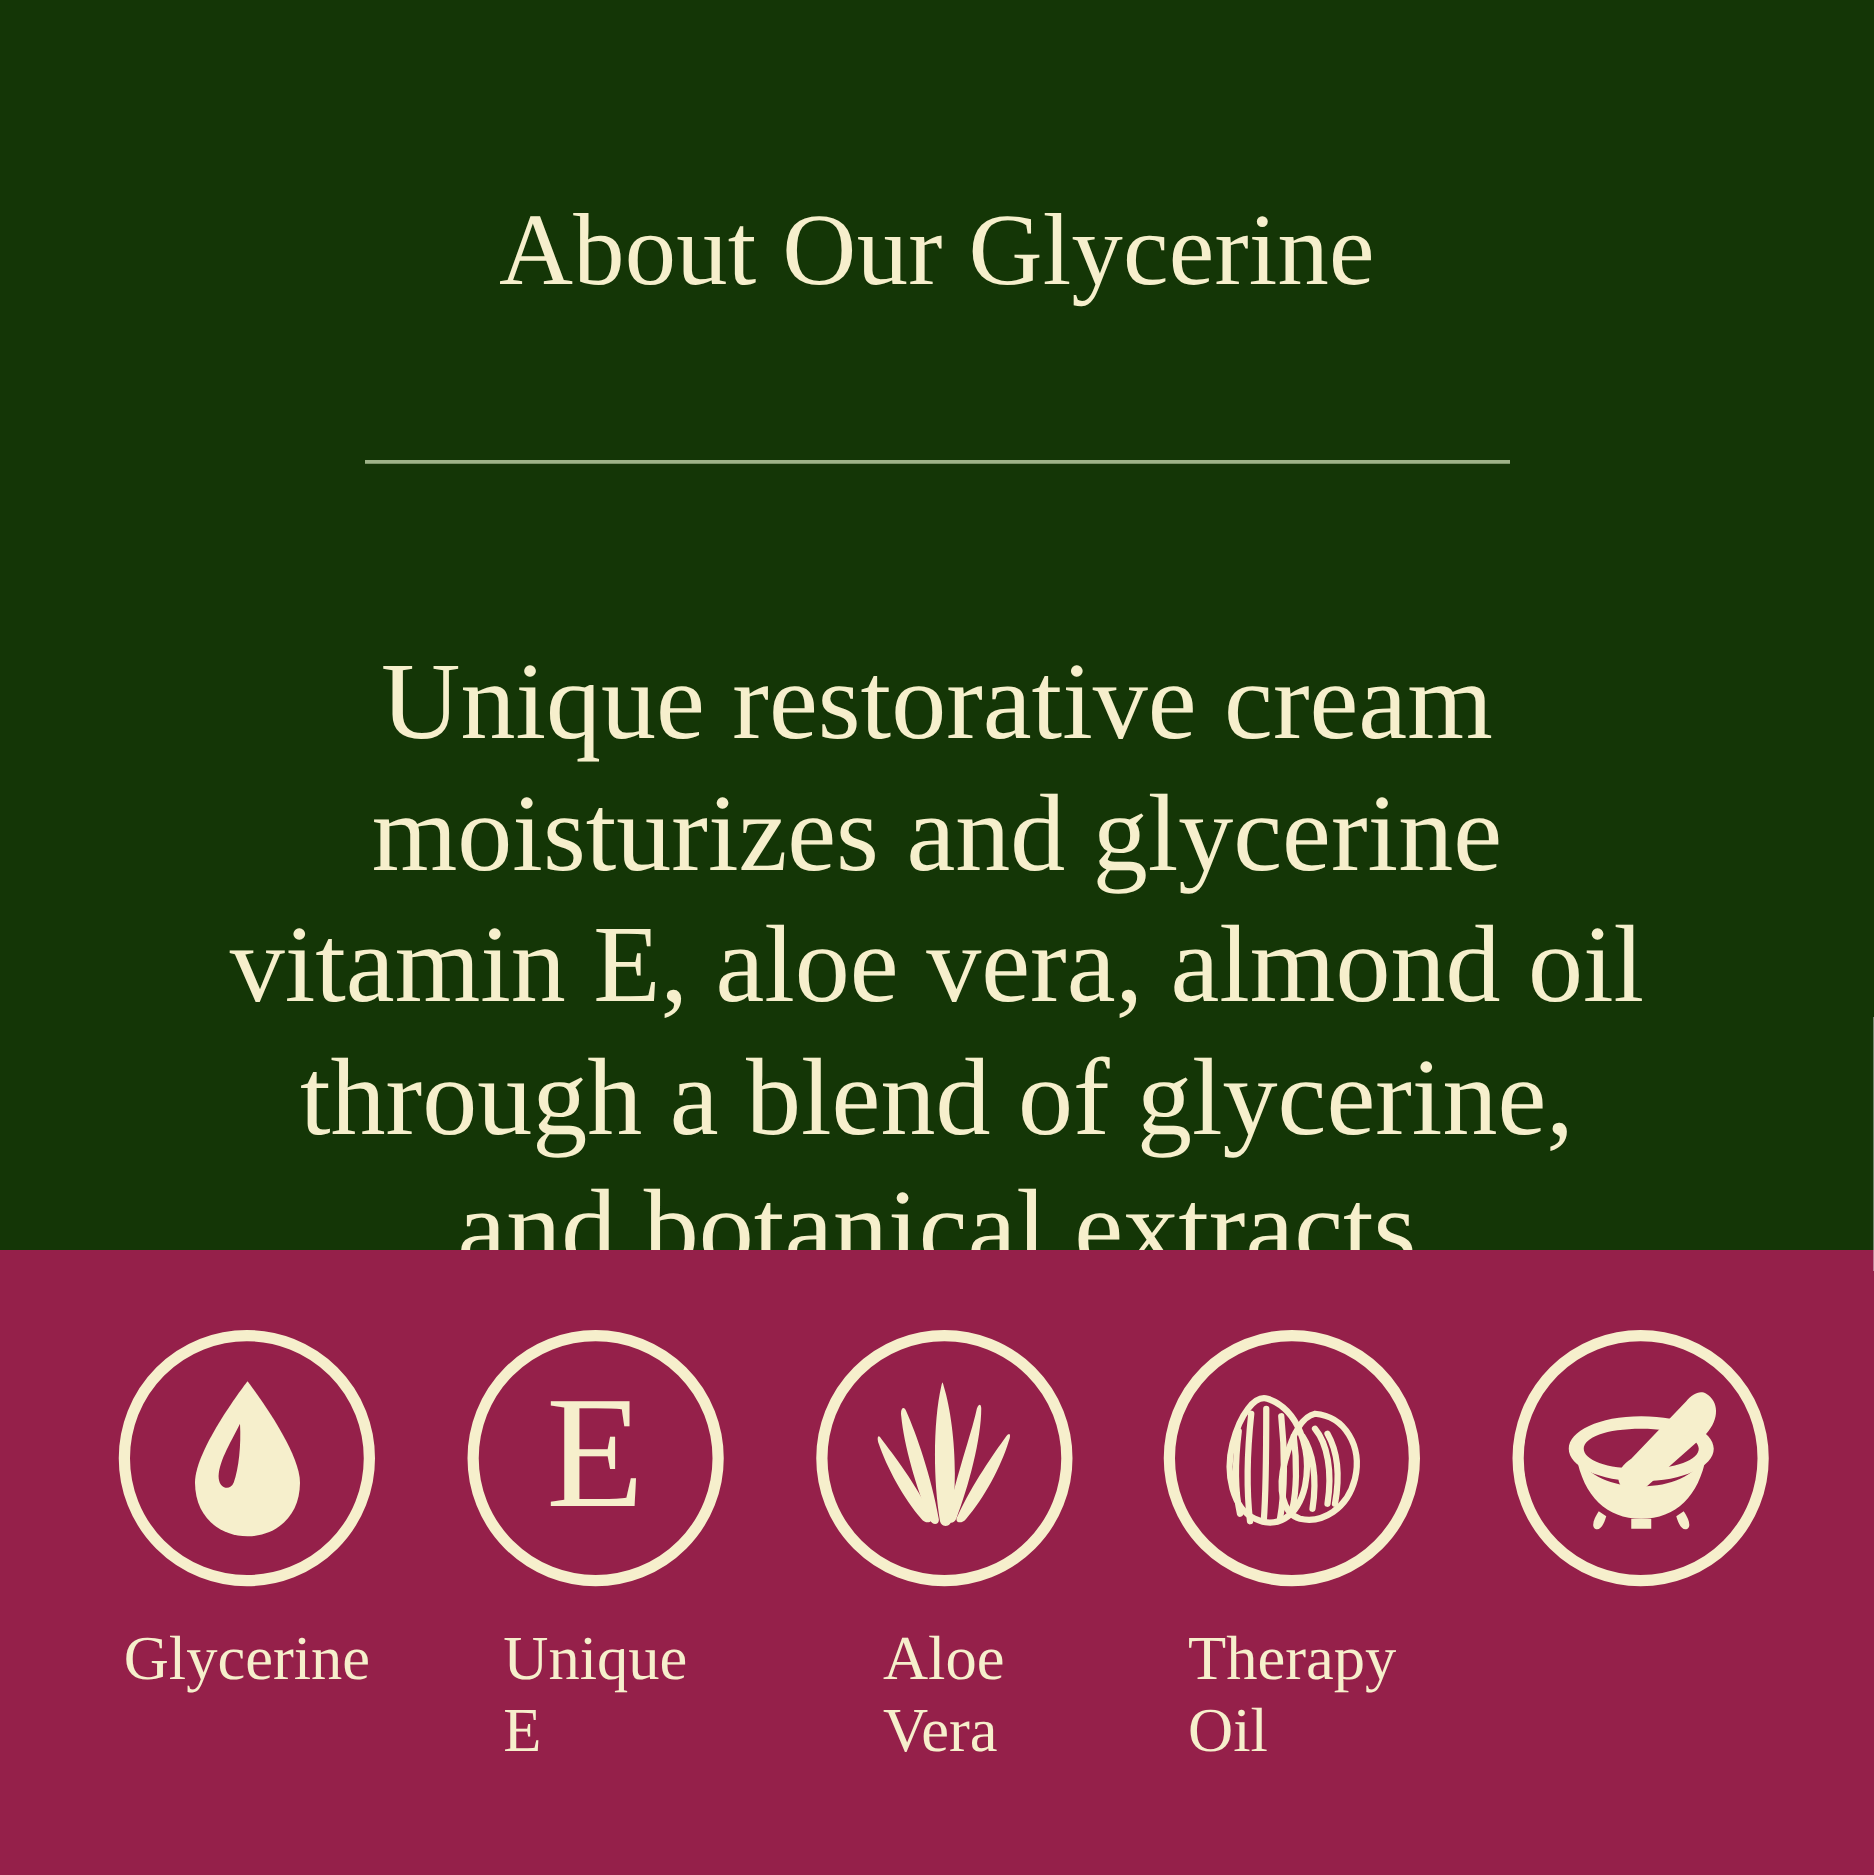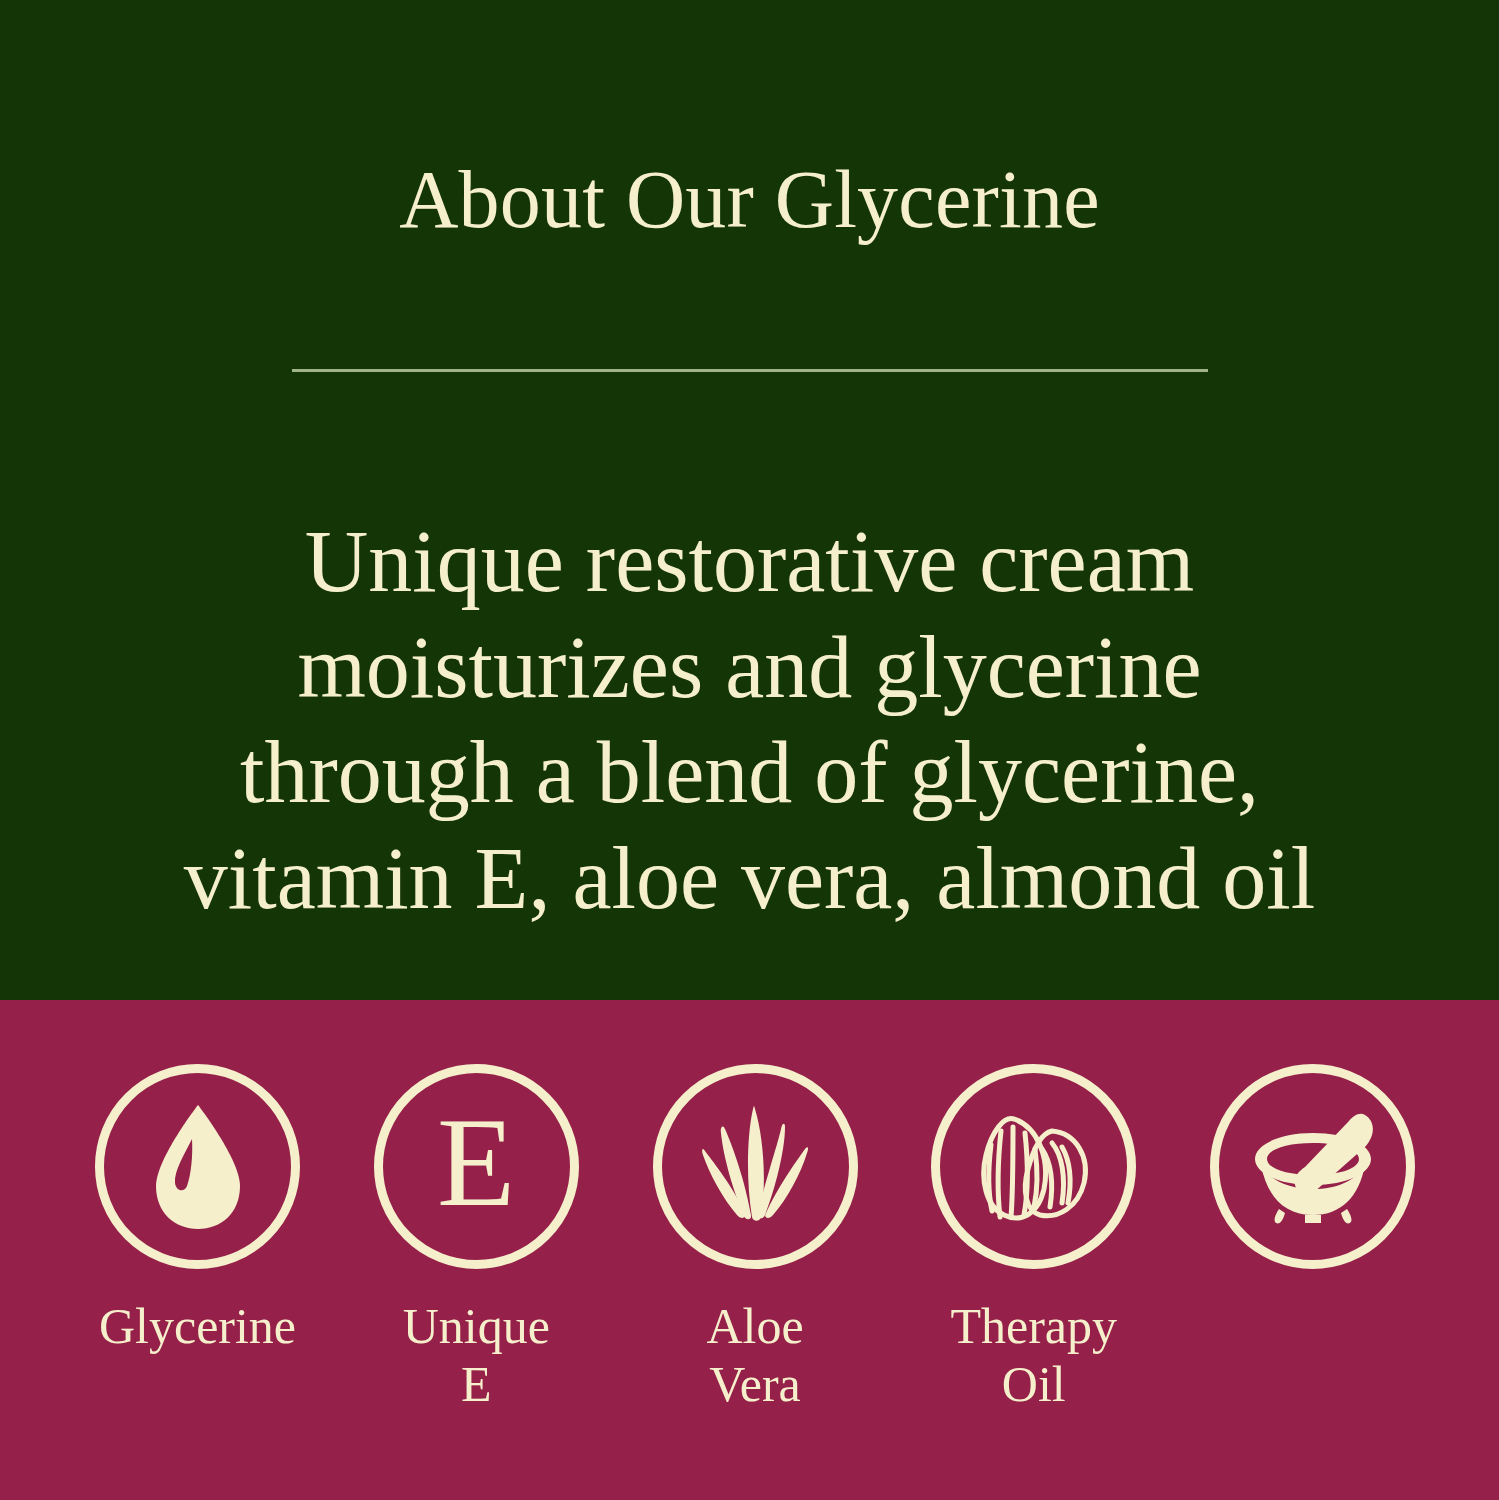--- a/index.html
+++ b/index.html
@@ -107,21 +107,21 @@
     box-sizing: border-box;
     display: flex;
     align-items: center;
     justify-content: center;
     position: relative;
   }
   .icon-ring svg { display: block; }
 
   .ingredient-label {
     margin-top: 28px;
-    text-align: center;
+    text-align: left;
     color: #F6EFCC;
     font-family: "Liberation Serif", "DejaVu Serif", serif;
     font-size: 50px;
     line-height: 1.16;
     font-weight: 400;
     white-space: pre-line;
   }
 </style>
 </head>
 <body>
@@ -134,22 +134,23 @@
       <span class="headline-line">About Our Glycerine</span>
     </h1>
 
     <div class="divider-wrap">
       <span class="divider"></span>
     </div>
 
     <p class="body-copy">
       <span class="body-line">Unique restorative cream</span>
       <span class="body-line">moisturizes and glycerine</span>
+      <span class="body-line">vitamin E, aloe vera, almond oil</span>
       <span class="body-line">through a blend of glycerine,</span>
-      <span class="body-line">vitamin E, aloe vera, almond oil</span>
+      <span class="body-line">and botanical extracts</span>
     </p>
 
   </section>
 
   <section class="panel-maroon">
 
     <div class="ingredient-row">
 
       <div class="ingredient">
         <div class="icon-ring">

